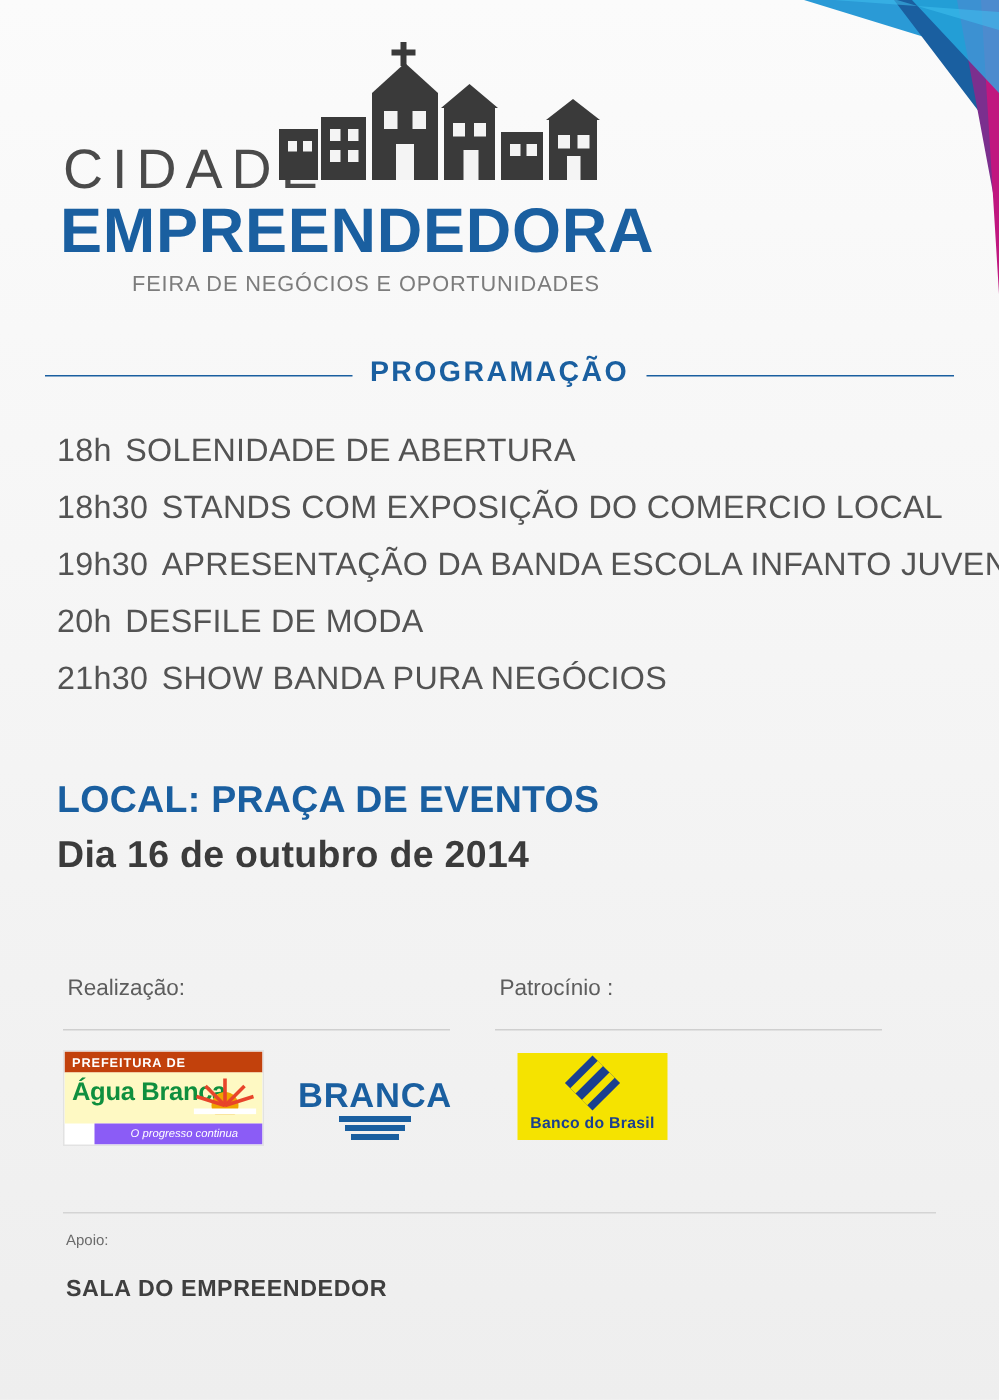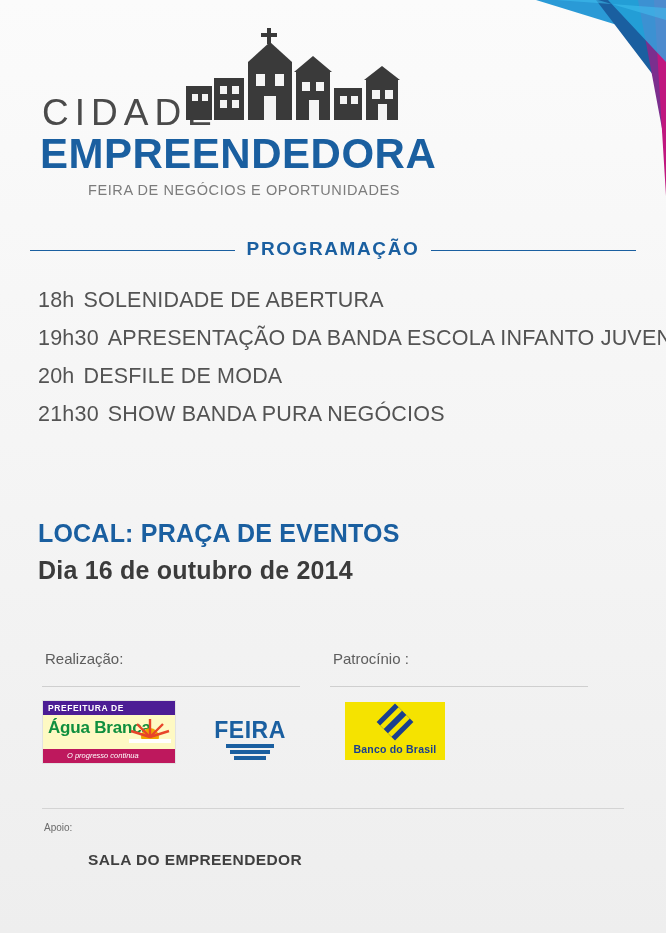--- a/index.html
+++ b/index.html
@@ -183,21 +183,21 @@
     top: 700px;
     left: 42px;
     width: 132px;
     height: 62px;
     background: #ffffff;
     border: 1px solid #e2e2e2;
     overflow: hidden;
   }
   .pref-top {
     height: 14px;
-    background: #4c1d95;
+    background: #c2410c;
     position: relative;
   }
   .pref-top span {
     position: absolute;
     left: 5px;
     top: 2px;
     font-size: 8.5px;
     color: #ffffff;
     font-weight: bold;
     letter-spacing: 0.6px;
@@ -219,22 +219,23 @@
   .pref-sun {
     position: absolute;
     right: 4px;
     top: 2px;
     width: 42px;
     height: 26px;
     overflow: hidden;
   }
   .pref-bot {
     height: 14px;
-    background: #be185d;
+    background: #8b5cf6;
     position: relative;
+    margin-left: 20px;
   }
   .pref-bot span {
     position: absolute;
     left: 24px;
     top: 2px;
     font-size: 7.5px;
     color: #ffffff;
     font-style: italic;
   }
 
@@ -292,21 +293,20 @@
     color: #6b6b6b;
   }
   .apoio-value {
     position: absolute;
     top: 851px;
     left: 44px;
     font-size: 15.5px;
     font-weight: bold;
     color: #3f3f3f;
     letter-spacing: 0.4px;
-    margin-left: 44px;
   }
 </style>
 </head>
 <body>
 
 <div class="poster">
 
   <div class="ribbons">
     <svg width="320" height="210" viewBox="0 0 320 210" xmlns="http://www.w3.org/2000/svg">
       <polygon points="140,0 320,0 320,40 190,0" fill="#2a9ad6"></polygon>
@@ -365,20 +365,23 @@
     <div class="prog-line left"></div>
     <div class="prog-line right"></div>
     <div class="prog-title">PROGRAMAÇÃO</div>
   </div>
 
   <div class="schedule">
     <div class="sched-row">
       <span class="sched-time">18h</span><span>SOLENIDADE DE ABERTURA</span>
     </div>
     <div class="sched-row">
+      <span class="sched-time">18h30</span><span>STANDS COM EXPOSIÇÃO DO COMERCIO LOCAL</span>
+    </div>
+    <div class="sched-row">
       <span class="sched-time">19h30</span><span>APRESENTAÇÃO DA BANDA ESCOLA INFANTO JUVENIL</span>
     </div>
     <div class="sched-row">
       <span class="sched-time">20h</span><span>DESFILE DE MODA</span>
     </div>
     <div class="sched-row">
       <span class="sched-time">21h30</span><span>SHOW BANDA PURA NEGÓCIOS</span>
     </div>
   </div>
 
@@ -409,21 +412,21 @@
           <rect x="0" y="22" width="42" height="4" fill="#ffffff"></rect>
         </svg>
       </span>
     </div>
     <div class="pref-bot">
       <span>O progresso continua</span>
     </div>
   </div>
 
   <div class="logo-sebrae">
-    <div class="sebrae-word">FEIRA</div>
+    <div class="sebrae-word">BRANCA</div>
     <svg width="108" height="18" viewBox="0 0 108 18" xmlns="http://www.w3.org/2000/svg">
       <g fill="#1a5fa0">
         <rect x="30" y="0" width="48" height="4"></rect>
         <rect x="34" y="6" width="40" height="4"></rect>
         <rect x="38" y="12" width="32" height="4"></rect>
       </g>
     </svg>
   </div>
 
   <div class="logo-bb">

